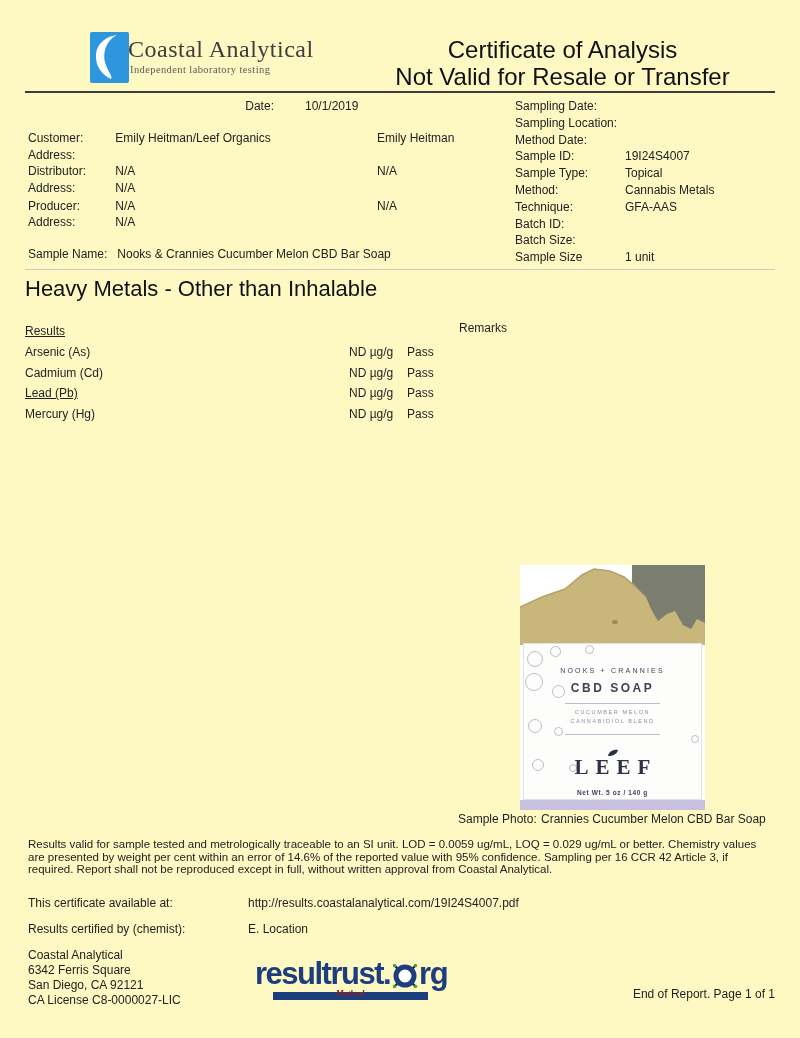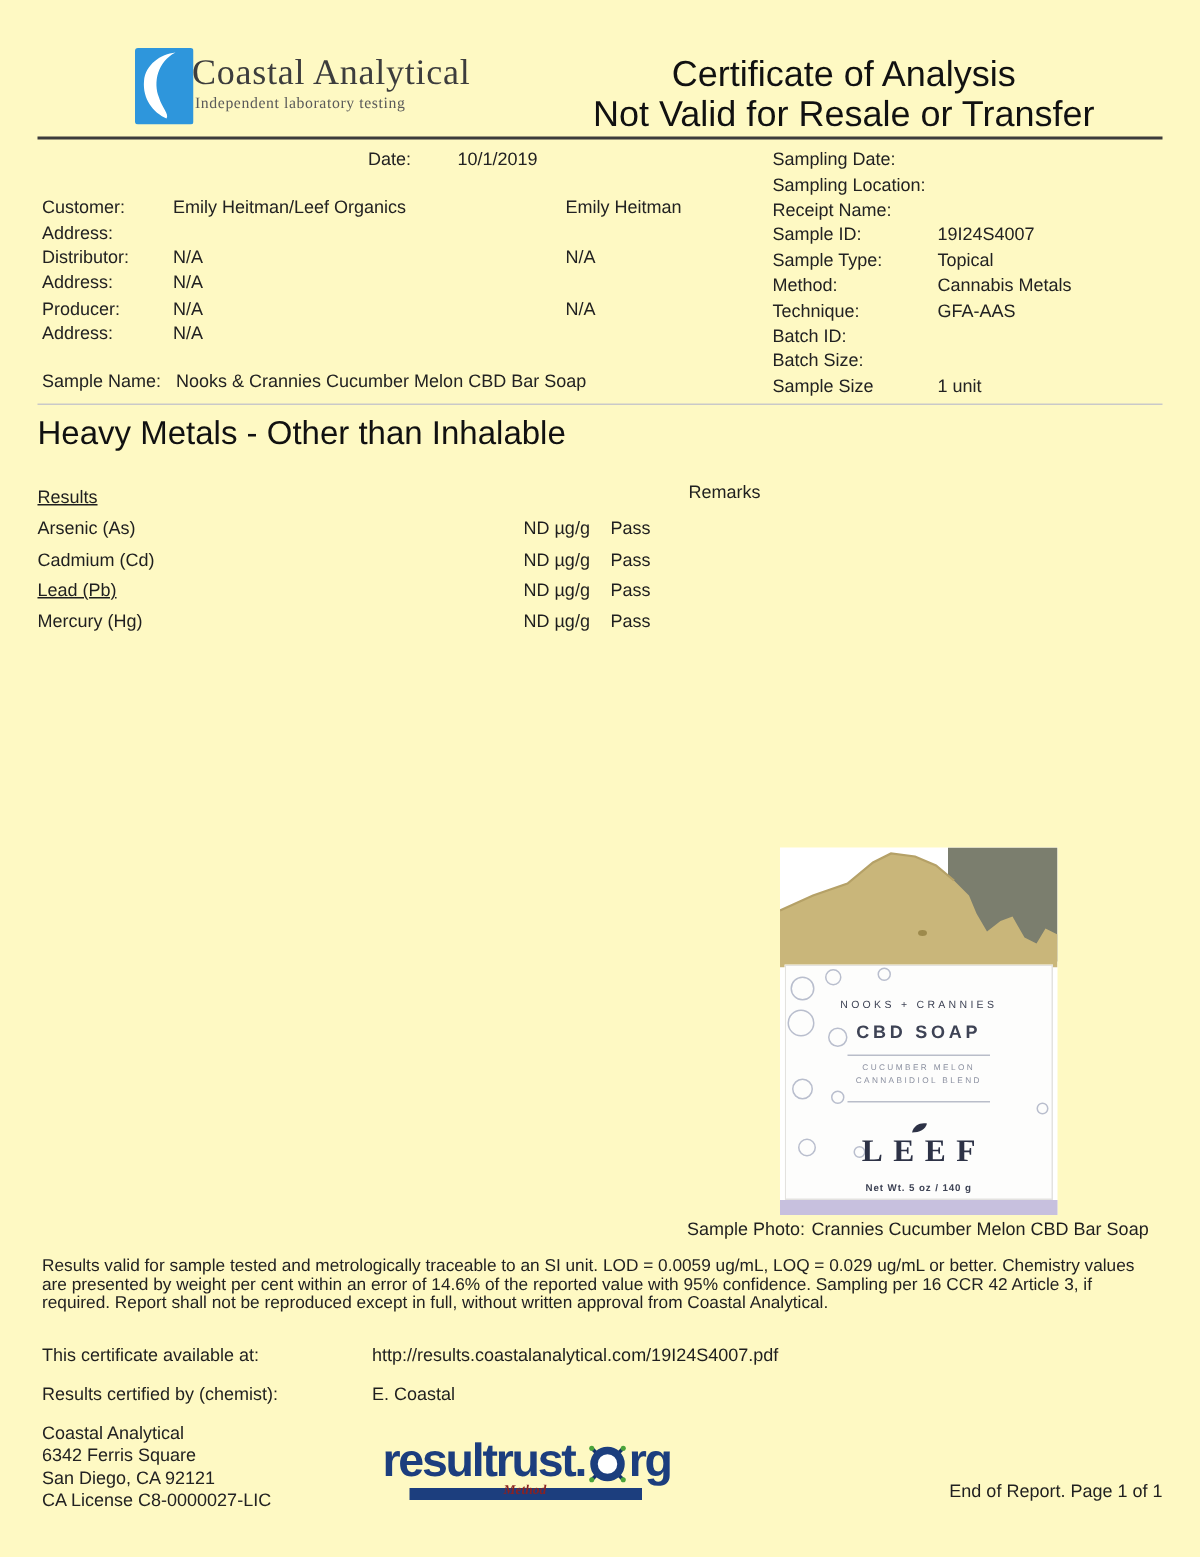--- a/index.html
+++ b/index.html
@@ -116,21 +116,21 @@
     <span class="lbl">Address:</span>
     <span>N/A</span>
   </div>
   <div class="info-row" style="top:247px; width:740px;">
     <span class="lbl" style="width:86px;">Sample Name:</span>
     <span>Nooks &amp; Crannies Cucumber Melon CBD Bar Soap</span>
   </div>
 
   <div class="si-row" style="top:99px;"><span class="lbl">Sampling Date:</span><span></span></div>
   <div class="si-row" style="top:115.8px;"><span class="lbl">Sampling Location:</span><span></span></div>
-  <div class="si-row" style="top:132.6px;"><span class="lbl">Receipt Name:</span><span></span></div>
+  <div class="si-row" style="top:132.6px;"><span class="lbl">Method Date:</span><span></span></div>
   <div class="si-row" style="top:149.4px;"><span class="lbl">Sample ID:</span><span>19I24S4007</span></div>
   <div class="si-row" style="top:166.2px;"><span class="lbl">Sample Type:</span><span>Topical</span></div>
   <div class="si-row" style="top:183px;"><span class="lbl">Method:</span><span>Cannabis Metals</span></div>
   <div class="si-row" style="top:216.6px;"><span class="lbl">Batch ID:</span><span></span></div>
   <div class="si-row" style="top:199.8px;"><span class="lbl">Technique:</span><span>GFA-AAS</span></div>
   <div class="si-row" style="top:233.4px;"><span class="lbl">Batch Size:</span><span></span></div>
   <div class="si-row" style="top:250.2px;"><span class="lbl">Sample Size</span><span>1 unit</span></div>
 
   <div class="abs rule-light"></div>
 
@@ -193,21 +193,21 @@
     <div class="lav-strip"></div>
   </div>
   <div class="abs photo-caption-lbl">Sample Photo:</div>
   <div class="abs photo-caption-val">Crannies Cucumber Melon CBD Bar Soap</div>
 
   <div class="abs disclaimer">Results valid for sample tested and metrologically traceable to an SI unit. LOD = 0.0059 ug/mL, LOQ = 0.029 ug/mL or better.  Chemistry values are presented by weight per cent within an error of 14.6% of the reported value with 95% confidence. Sampling per 16 CCR 42 Article 3, if required.  Report shall not be reproduced except in full, without written approval from Coastal Analytical.</div>
 
   <div class="abs cert-row1">This certificate available at:</div>
   <div class="abs cert-val1">http://results.coastalanalytical.com/19I24S4007.pdf</div>
   <div class="abs cert-row2">Results certified by (chemist):</div>
-  <div class="abs cert-val2">E. Coastal</div>
+  <div class="abs cert-val2">E. Location</div>
 
   <div class="abs addr">
     <div>Coastal Analytical</div>
     <div>6342 Ferris Square</div>
     <div>San Diego, CA 92121</div>
     <div>CA License C8-0000027-LIC</div>
   </div>
 
   <div class="abs rt-logo">
     <div class="rt-row">

